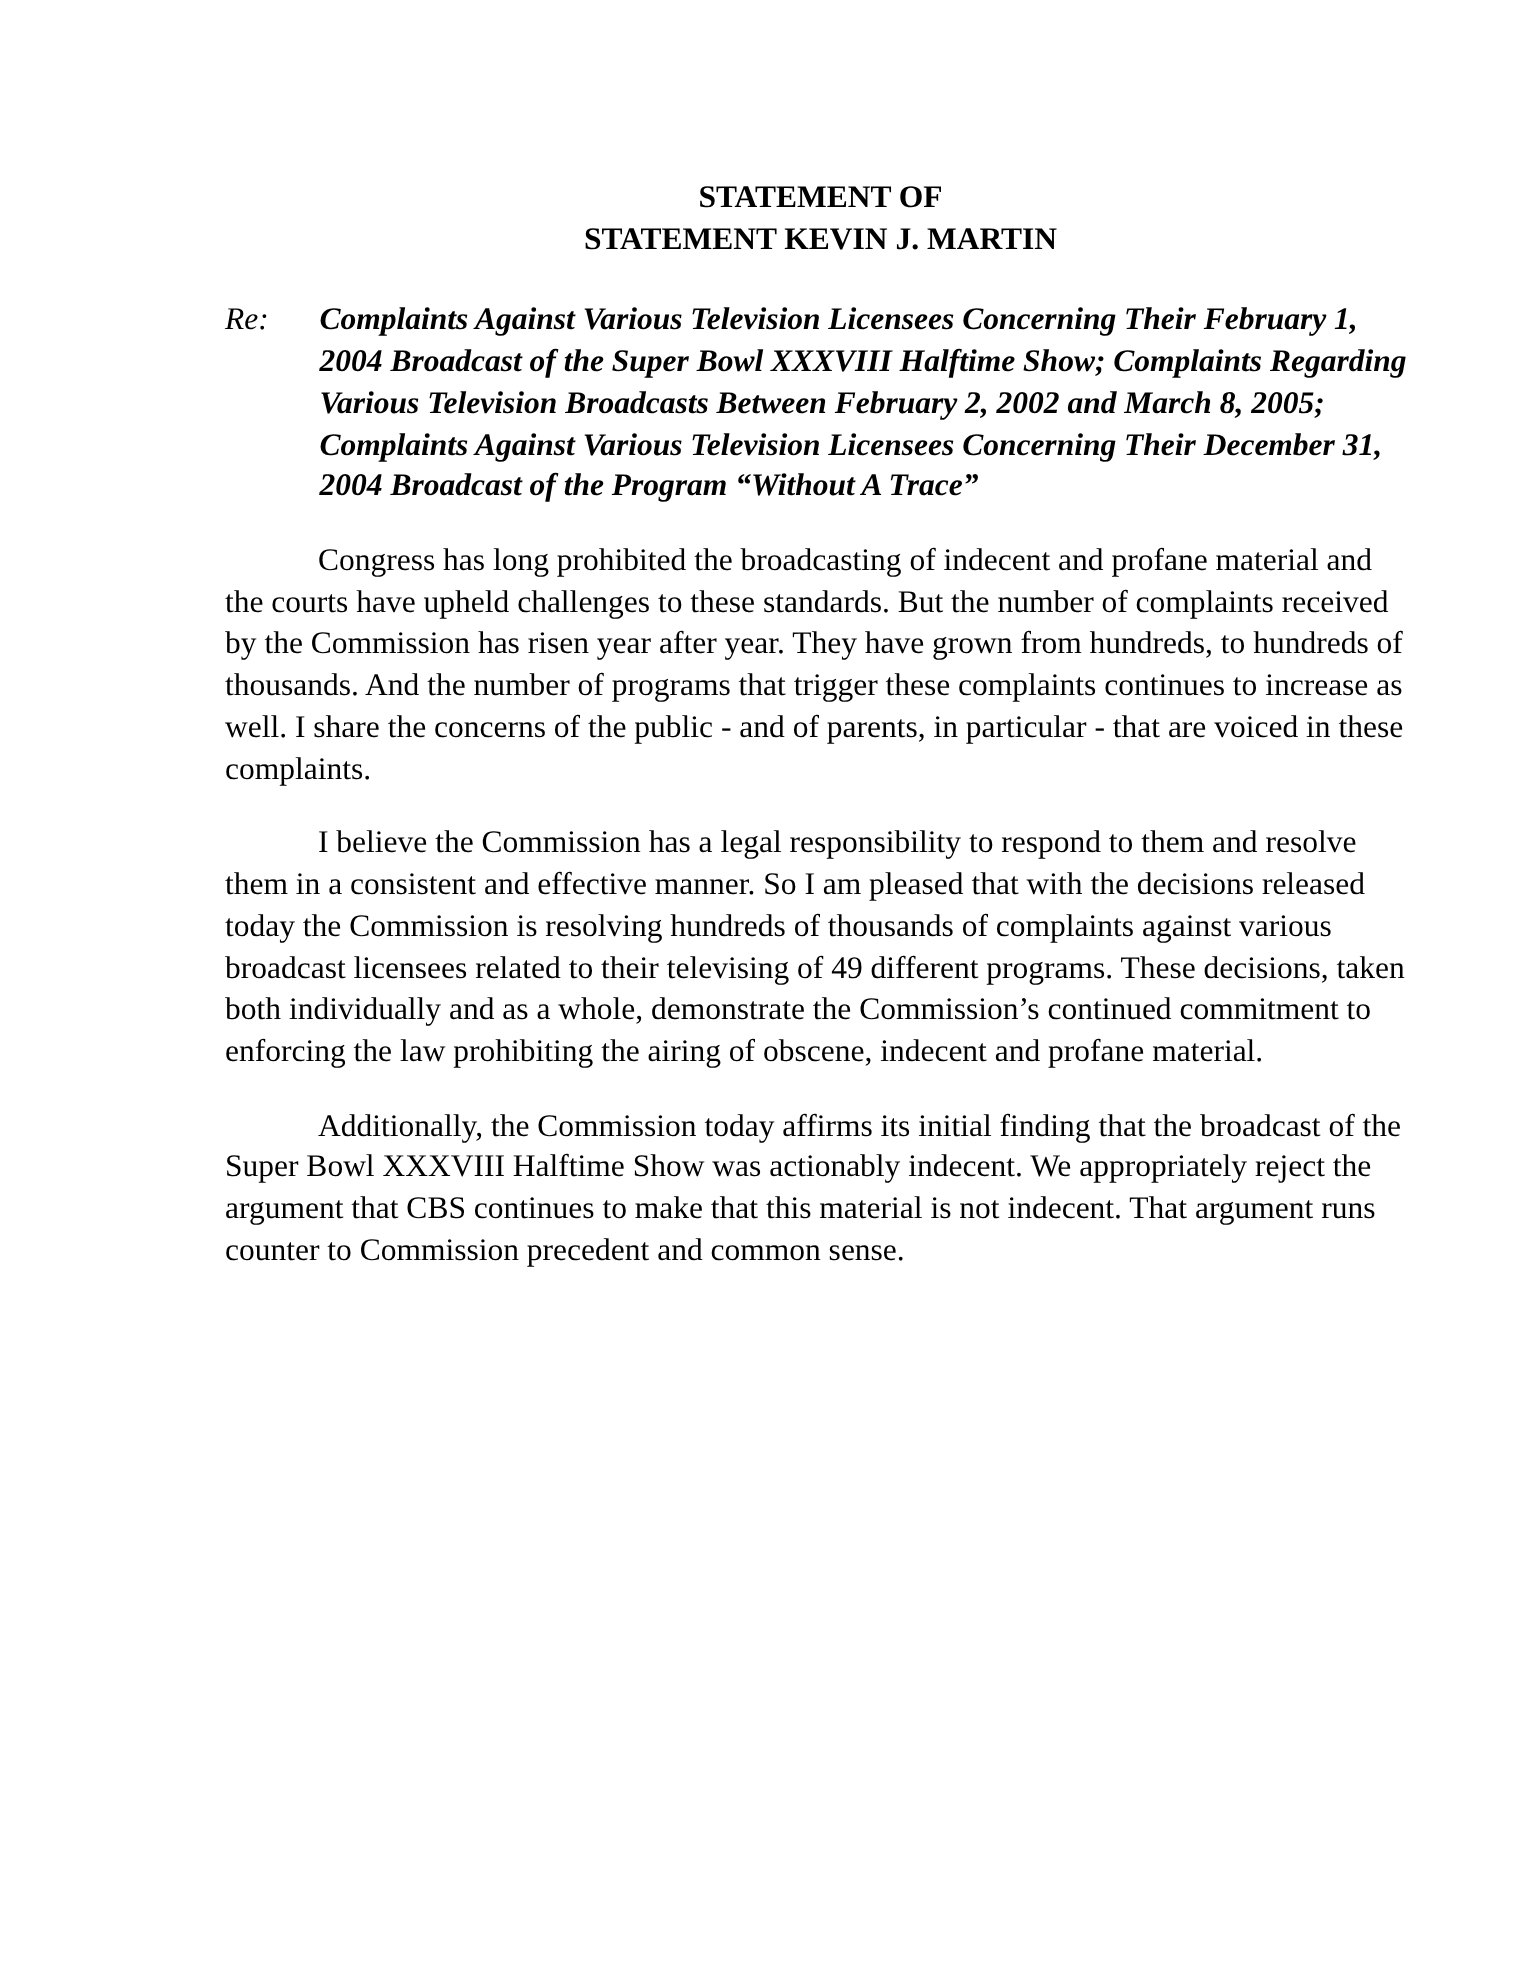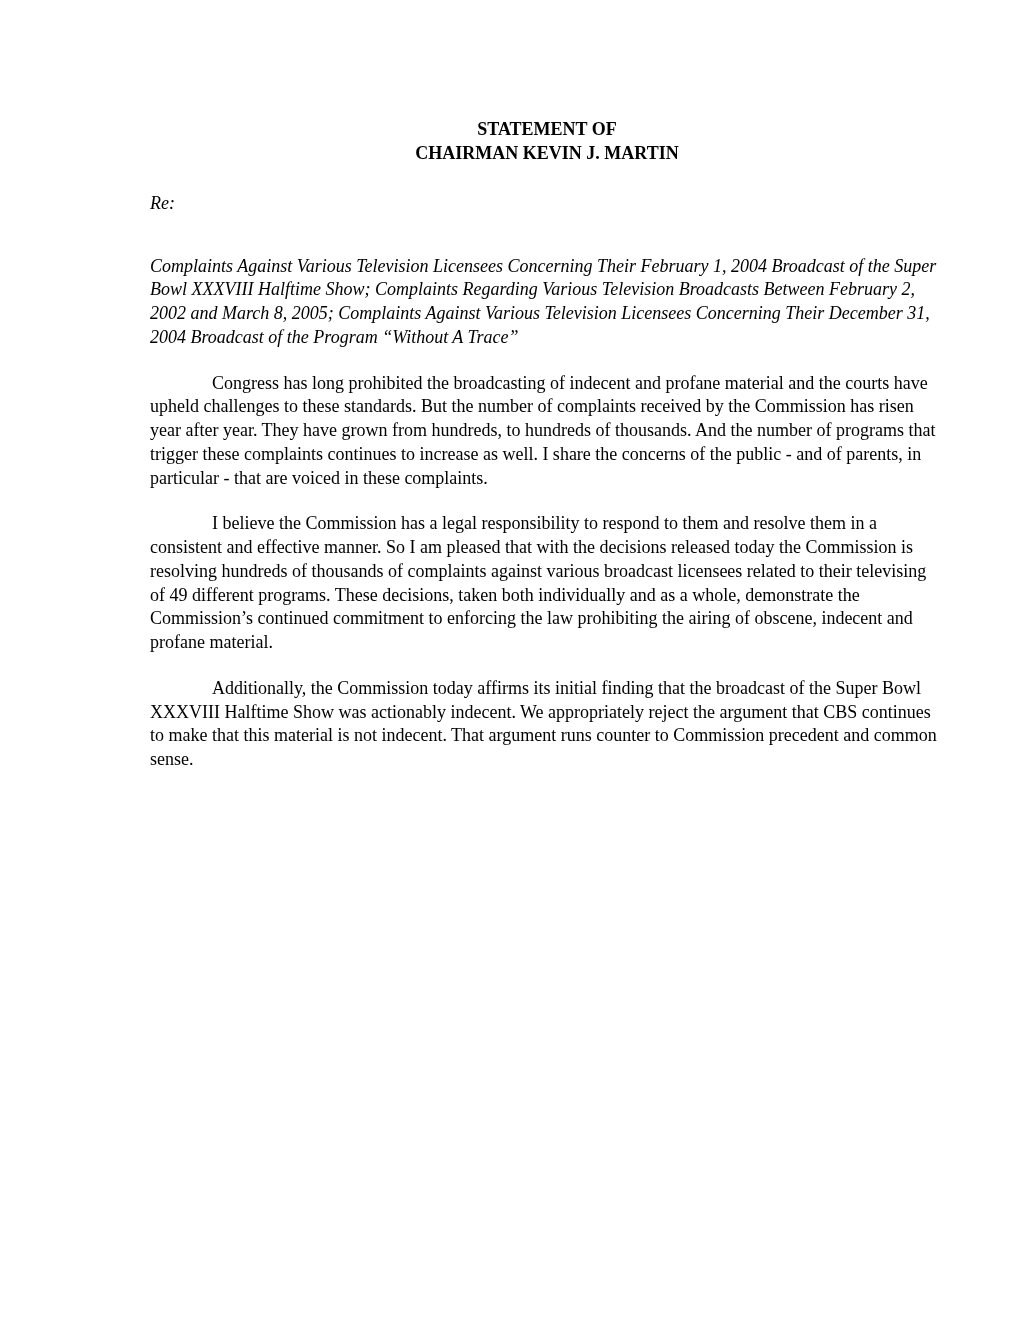--- a/index.html
+++ b/index.html
@@ -8,59 +8,59 @@
     background: #ffffff;
   }
   .page {
     position: relative;
     width: 1020px;
     height: 1320px;
     background: #ffffff;
     box-sizing: border-box;
     padding: 118px 76px 0 150px;
     font-family: "Liberation Serif", "DejaVu Serif", serif;
-    font-size: 18px;
+    font-size: 21px;
     line-height: 1.32;
     color: #000000;
   }
   .title-block {
     text-align: center;
     font-weight: bold;
     margin: 0 0 26px 0;
   }
   .title-line {
     display: block;
   }
   .re-block {
     display: flex;
     align-items: flex-start;
     font-style: italic;
     margin: 0 0 22px 0;
-    flex-direction: column;
   }
   .re-label {
     flex: 0 0 63px;
   }
   .re-text {
     flex: 1 1 auto;
     margin: 0;
+    font-weight: bold;
   }
   .body-para {
     margin: 16px 0 22px 0;
     text-indent: 62px;
   }
 </style>
 </head>
 <body>
 
 <div class="page">
 
   <div class="title-block">
     <span class="title-line">STATEMENT OF</span>
-    <span class="title-line">CHAIRMAN KEVIN J. MARTIN</span>
+    <span class="title-line">STATEMENT KEVIN J. MARTIN</span>
   </div>
 
   <div class="re-block">
     <span class="re-label">Re:</span>
     <p class="re-text">Complaints Against Various Television Licensees Concerning Their February 1, 2004 Broadcast of the Super Bowl XXXVIII Halftime Show; Complaints Regarding Various Television Broadcasts Between February 2, 2002 and March 8, 2005; Complaints Against Various Television Licensees Concerning Their December 31, 2004 Broadcast of the Program “Without A Trace”</p>
   </div>
 
   <p class="body-para">Congress has long prohibited the broadcasting of indecent and profane material and the courts have upheld challenges to these standards. But the number of complaints received by the Commission has risen year after year. They have grown from hundreds, to hundreds of thousands. And the number of programs that trigger these complaints continues to increase as well. I share the concerns of the public - and of parents, in particular - that are voiced in these complaints.</p>
 
   <p class="body-para">I believe the Commission has a legal responsibility to respond to them and resolve them in a consistent and effective manner. So I am pleased that with the decisions released today the Commission is resolving hundreds of thousands of complaints against various broadcast licensees related to their televising of 49 different programs. These decisions, taken both individually and as a whole, demonstrate the Commission’s continued commitment to enforcing the law prohibiting the airing of obscene, indecent and profane material.</p>

